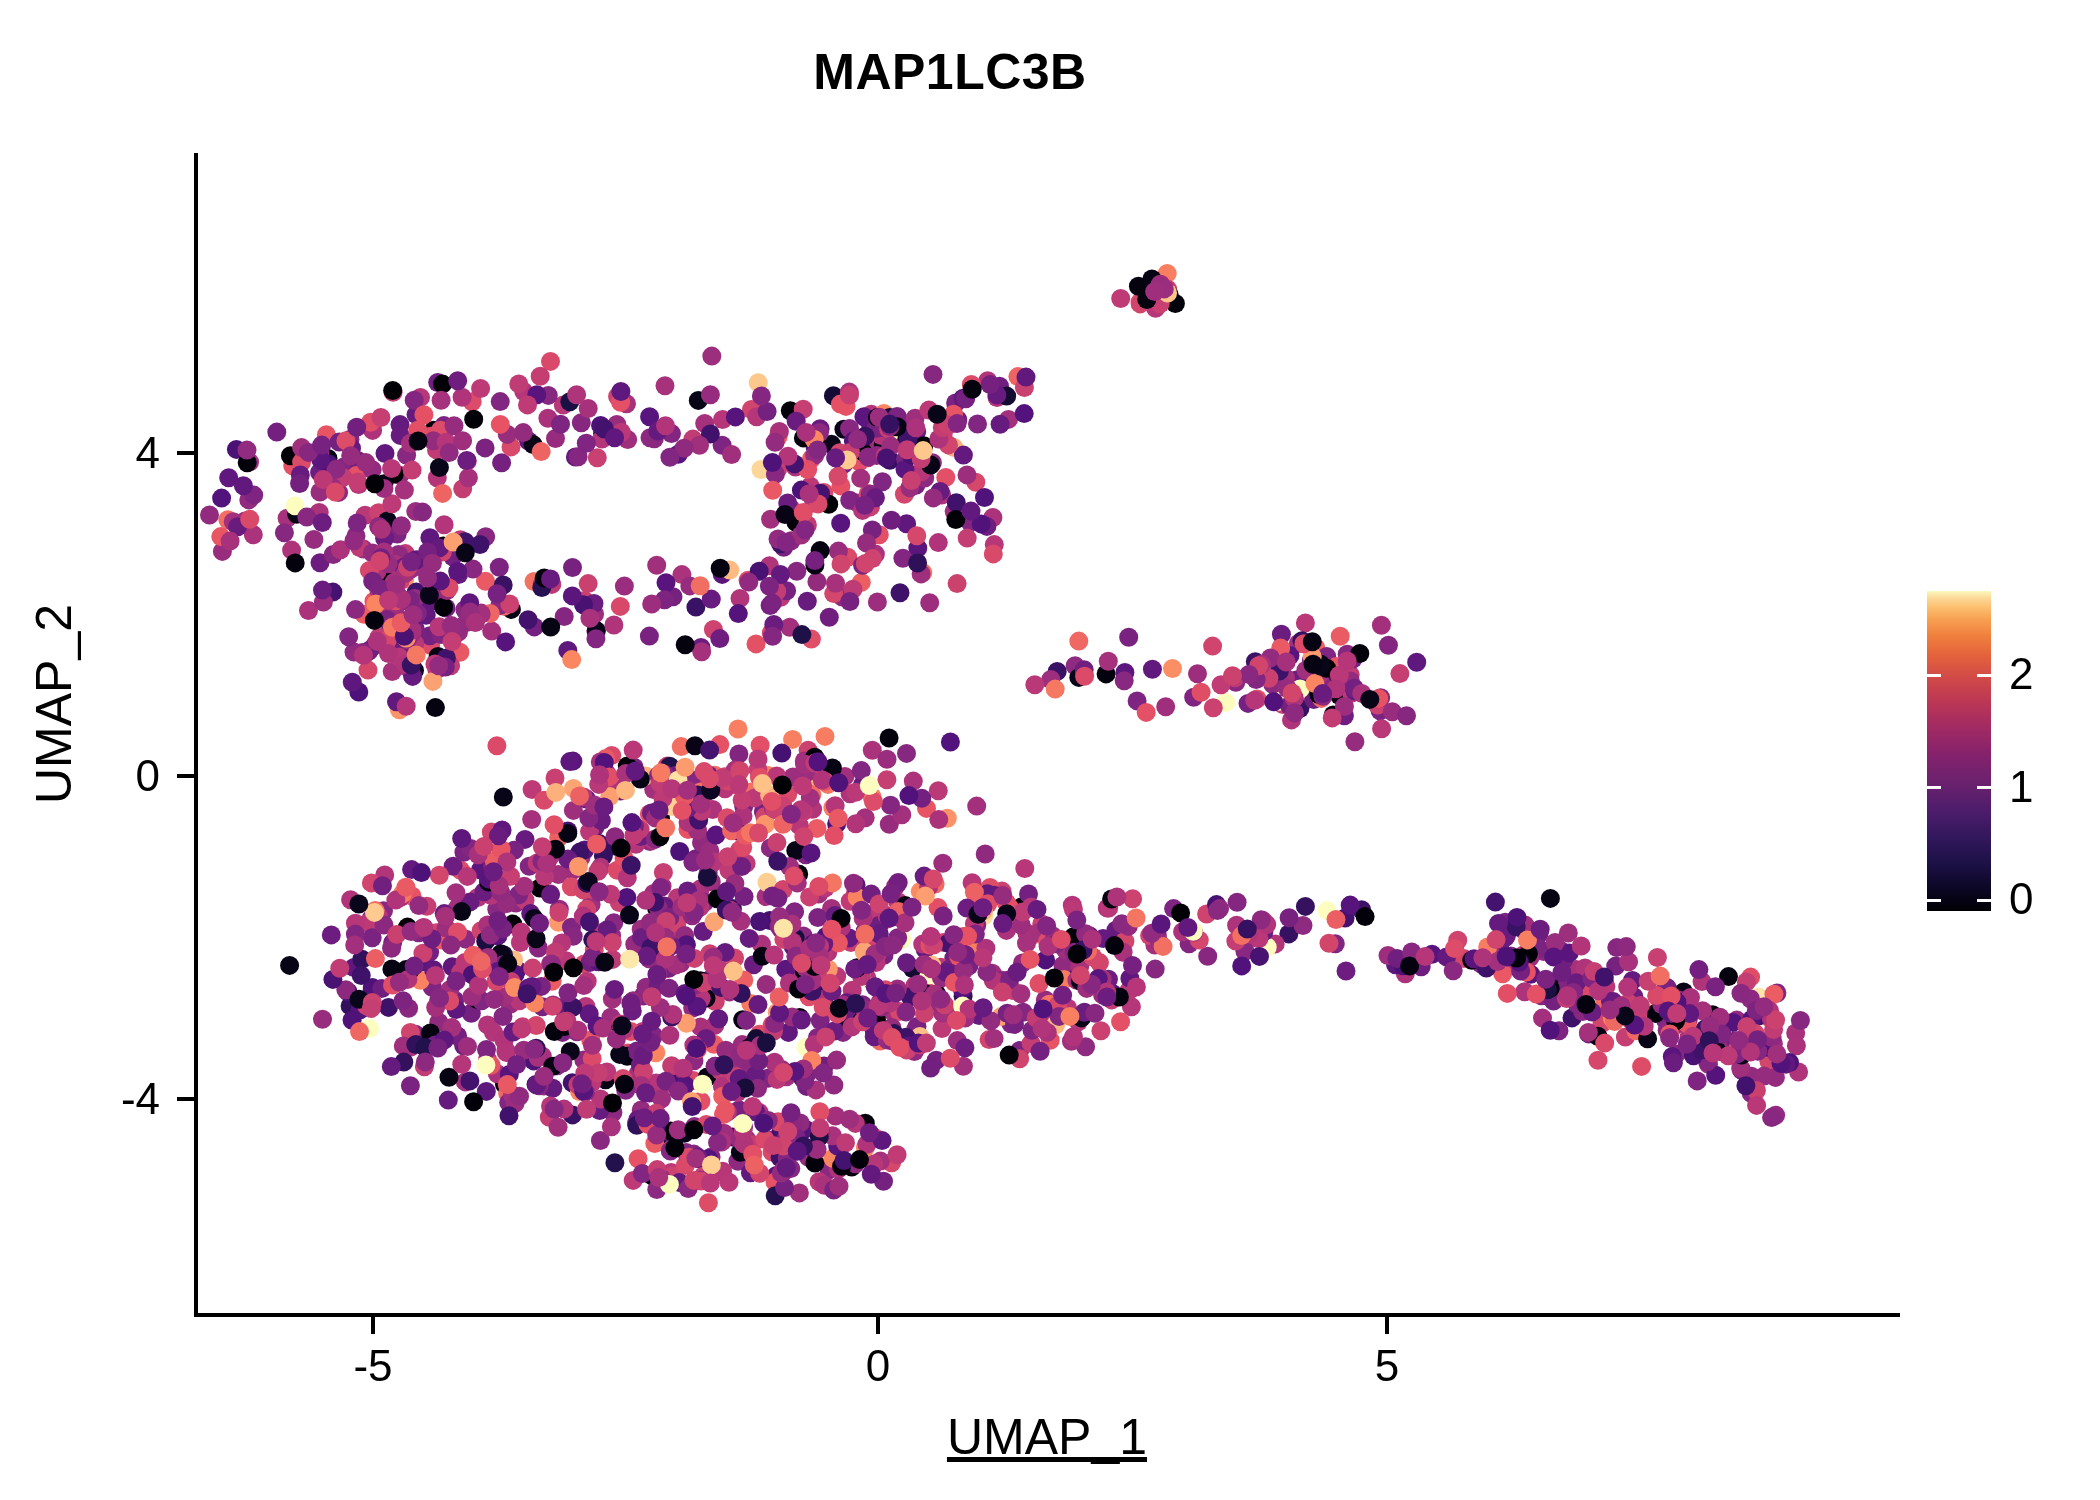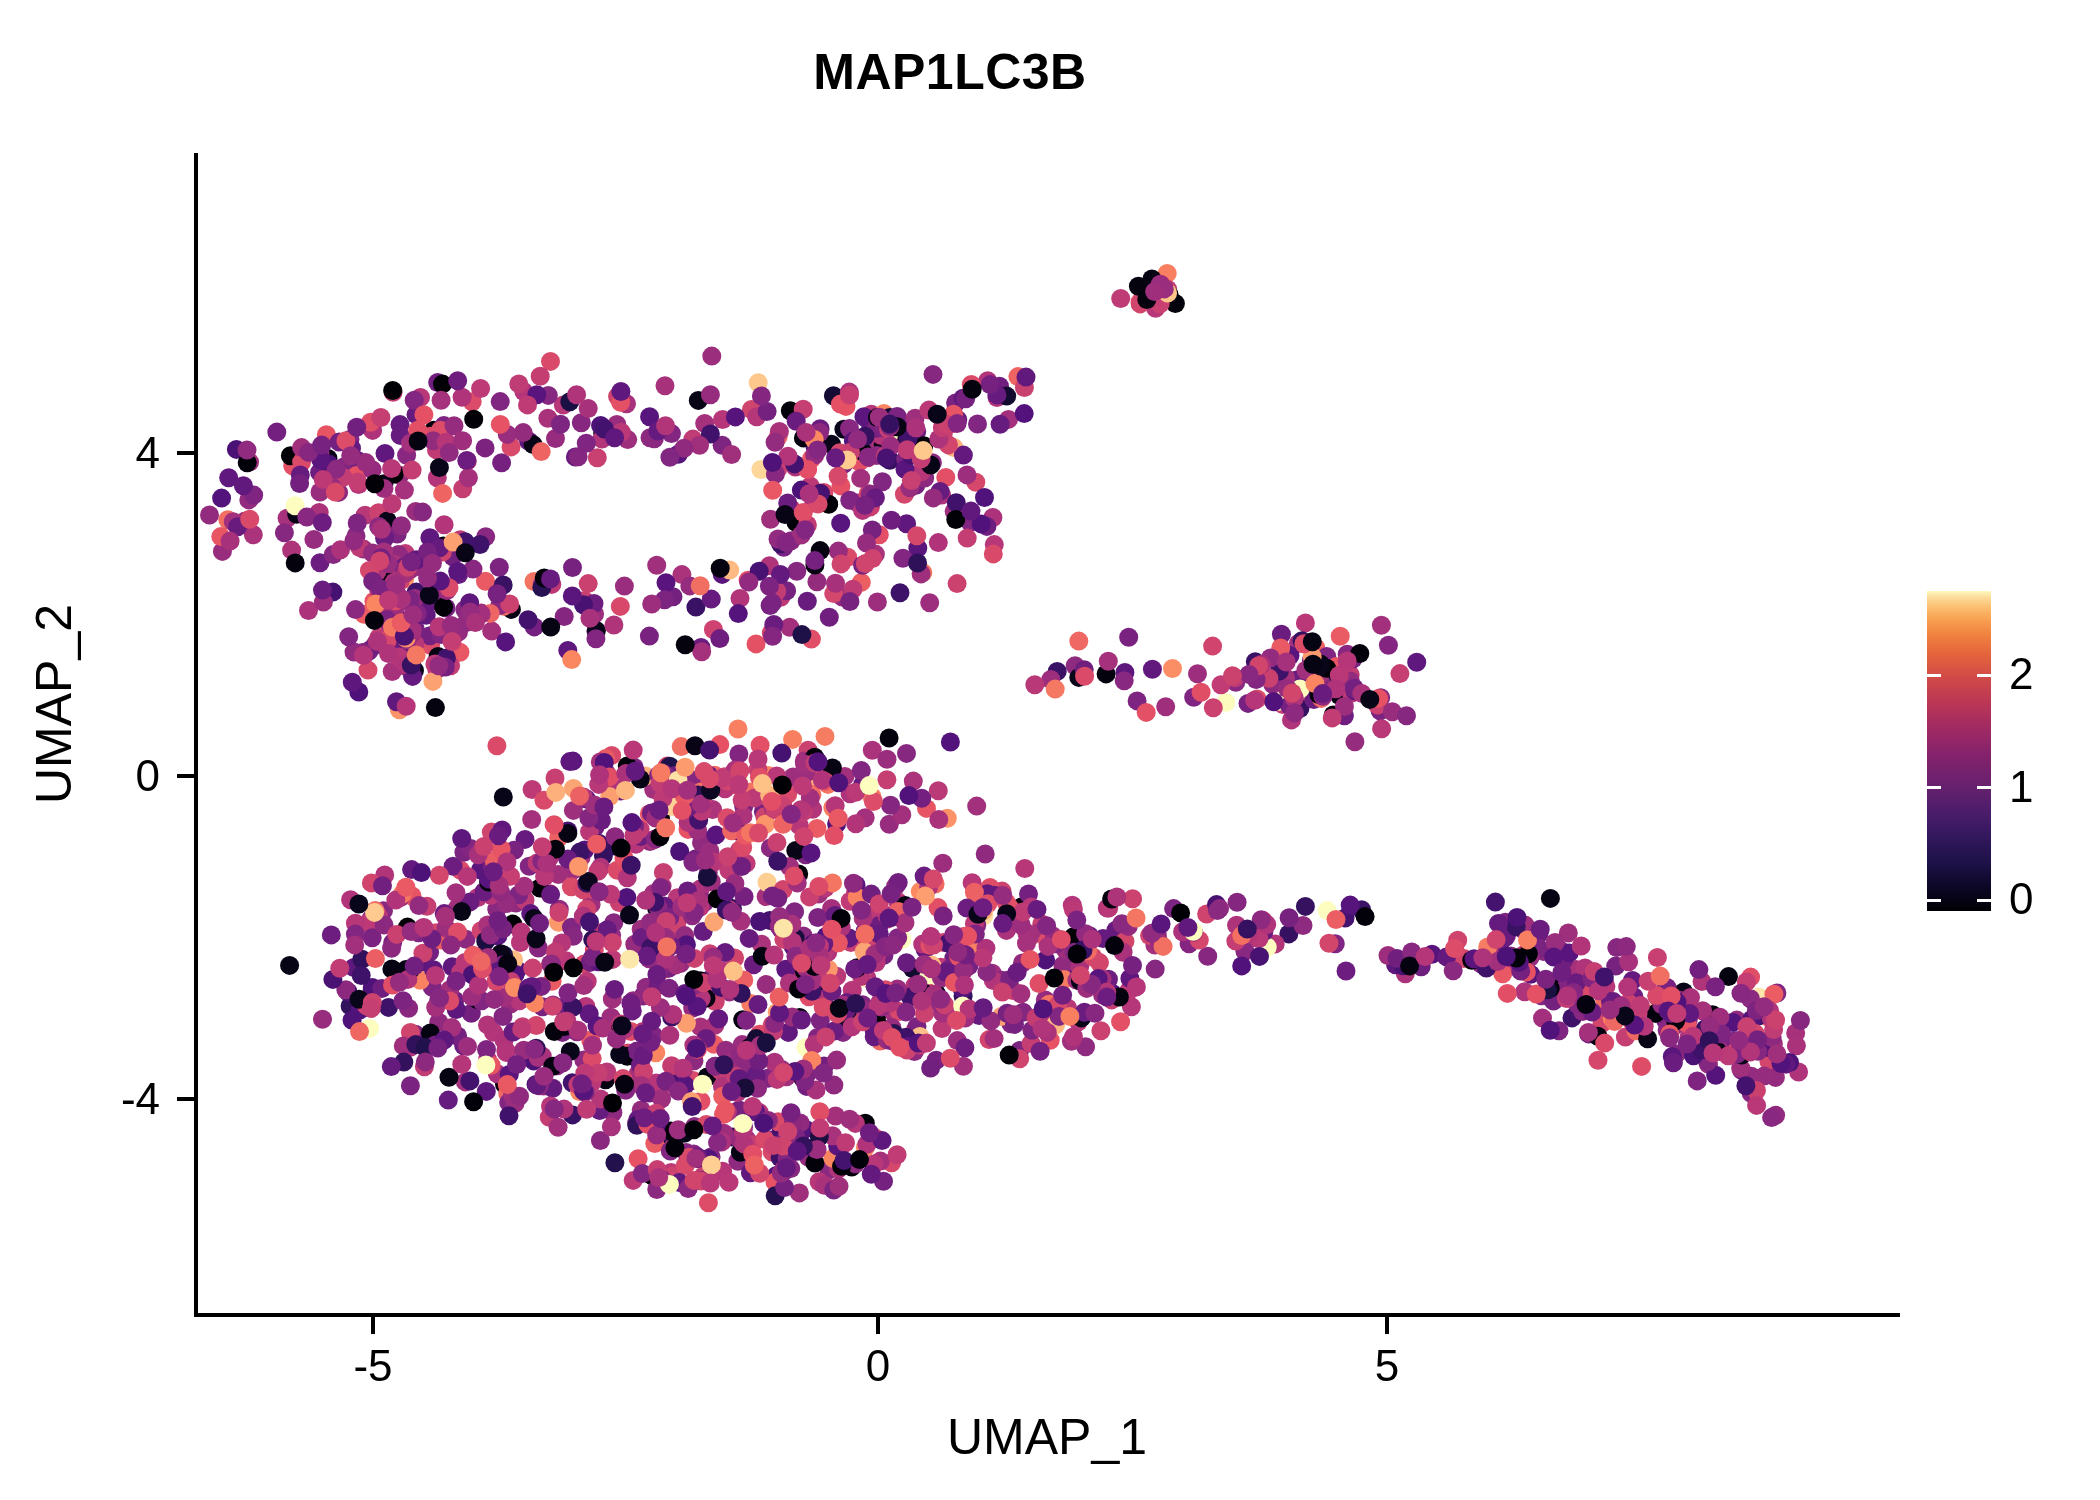--- a/index.html
+++ b/index.html
@@ -77,20 +77,21 @@
     font-size: 44px;
     line-height: 52px;
   }
   #xlabel {
     position: absolute;
     left: 194px;
     top: 1395px;
     width: 1706px;
     text-align: center;
     font-size: 50px;
+    text-decoration: underline;
   }
   #ylabel {
     position: absolute;
     left: -296px;
     top: 662px;
     width: 700px;
     text-align: center;
     font-size: 50px;
     transform: rotate(-90deg);
     transform-origin: center center;

